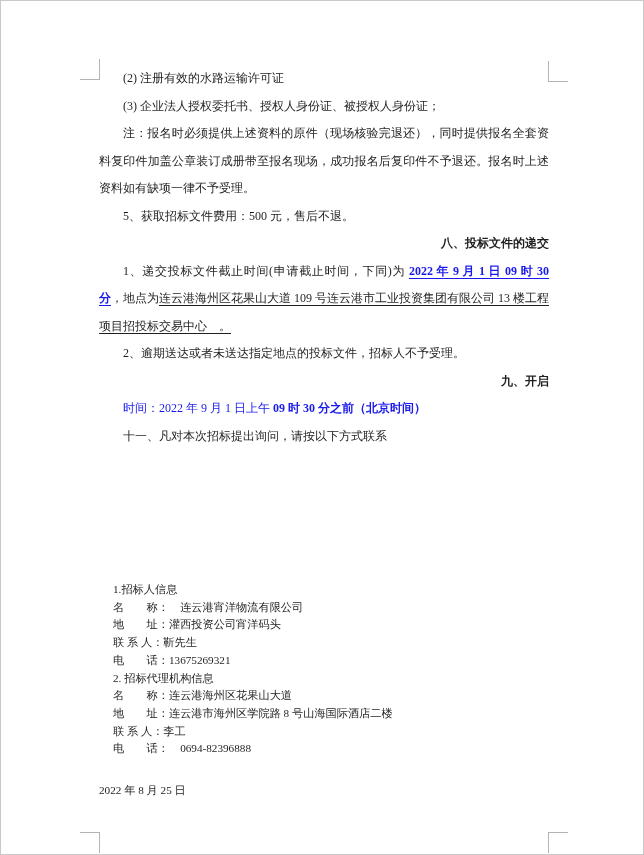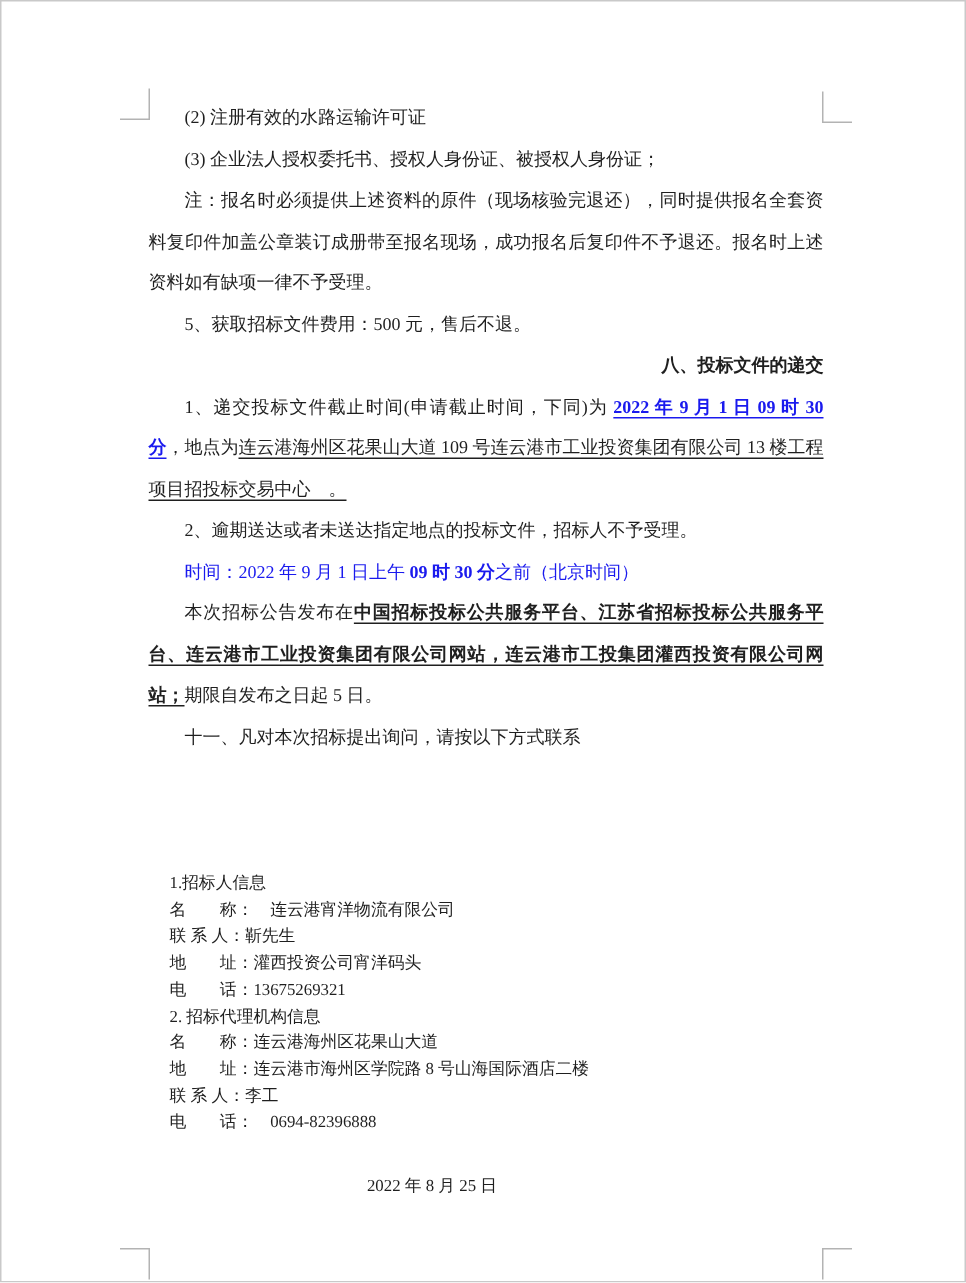--- a/index.html
+++ b/index.html
@@ -54,51 +54,51 @@
   }
   .contact-line { white-space: pre; }
 
   .doc-date {
     position: absolute;
     left: 98px;
     top: 782px;
     width: 450px;
     box-sizing: border-box;
     padding-right: 72px;
-    text-align: center;
+    text-align: left;
     font-size: 11.2px;
   }
 </style>
 </head>
 <body>
 
 <div class="page" style="color: rgb(31, 31, 31);">
   <div class="crop tl"></div>
   <div class="crop tr"></div>
   <div class="crop bl"></div>
   <div class="crop br"></div>
 
   <div class="doc-body" id="doc-body">
       <p class="para"><span>(2) 注册有效的水路运输许可证</span></p>
       <p class="para"><span>(3) 企业法人授权委托书、授权人身份证、被授权人身份证；</span></p>
       <p class="para"><span>注：报名时必须提供上述资料的原件（现场核验完退还），同时提供报名全套资料复印件加盖公章装订成册带至报名现场，成功报名后复印件不予退还。报名时上述资料如有缺项一律不予受理。</span></p>
       <p class="para"><span>5、获取招标文件费用：500 元，售后不退。</span></p>
       <p class="para heading"><span>八、投标文件的递交</span></p>
       <p class="para"><span>1、递交投标文件截止时间(申请截止时间，下同)为 </span><span class="b blue u" style="color: rgb(26, 26, 238); text-decoration: underline;">2022 年 9 月 1 日 09 时 30 分</span><span>，地点为</span><span class="u">连云港海州区花果山大道 109 号连云港市工业投资集团有限公司 13 楼工程项目招投标交易中心　。</span></p>
       <p class="para"><span>2、逾期送达或者未送达指定地点的投标文件，招标人不予受理。</span></p>
-      <p class="para"><span class="blue" style="color: rgb(26, 26, 238);">时间：2022 年 9 月 1 日上午 </span><span class="b blue" style="color: rgb(26, 26, 238);">09 时 30 分</span><span class="blue" style="color: rgb(26, 26, 238);">之前（北京时间）</span></p>
-      <p class="para"><span>本次招标公告发布在</span><span class="b u">中国招标投标公共服务平台、江苏省招标投标公共服务平台、连云港市工业投资集团有限公司网站，连云港市工投集团灌西投资有限公司网站；</span><span>期限自发布之日起 5 日。</span></p>
+      <p class="para heading"><span>九、开启</span></p>
+      <p class="para"><span class="blue" style="color: rgb(26, 26, 238);">时间：2022 年 9 月 1 日上午 </span><span class="b blue" style="color: rgb(26, 26, 238);">09 时 30 分</span><span class="blue" style="color: rgb(26, 26, 238); font-weight: bold;">之前（北京时间）</span></p>
       <p class="para"><span>十一、凡对本次招标提出询问，请按以下方式联系</span></p>
     </div>
 
   <div class="contact-block" id="contact-block">
       <div class="contact-line">1.招标人信息</div>
       <div class="contact-line">名　　称：　连云港宵洋物流有限公司</div>
+      <div class="contact-line">地　　址：灌西投资公司宵洋码头</div>
       <div class="contact-line">联 系 人：靳先生</div>
-      <div class="contact-line">地　　址：灌西投资公司宵洋码头</div>
       <div class="contact-line">电　　话：13675269321</div>
       <div class="contact-line">2. 招标代理机构信息</div>
       <div class="contact-line">名　　称：连云港海州区花果山大道</div>
       <div class="contact-line">地　　址：连云港市海州区学院路 8 号山海国际酒店二楼</div>
       <div class="contact-line">联 系 人：李工</div>
       <div class="contact-line">电　　话：　0694-82396888</div>
     </div>
 
   <div class="doc-date">2022 年 8 月 25 日</div>
 </div>

